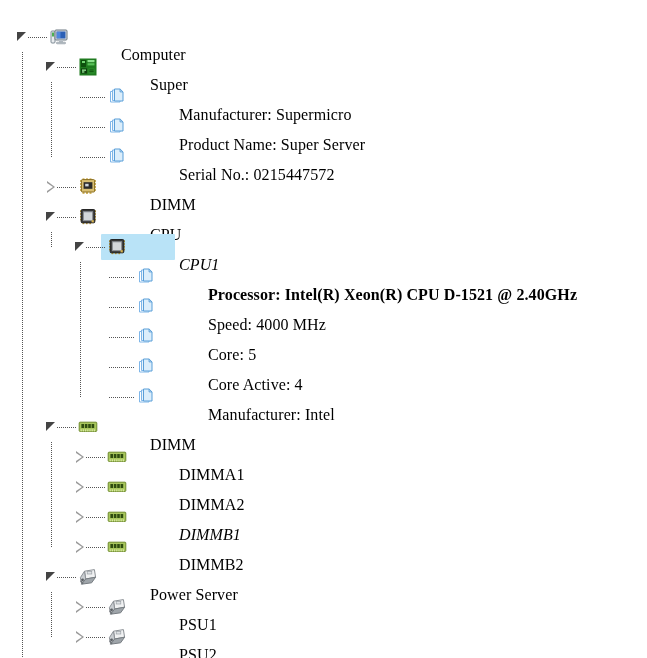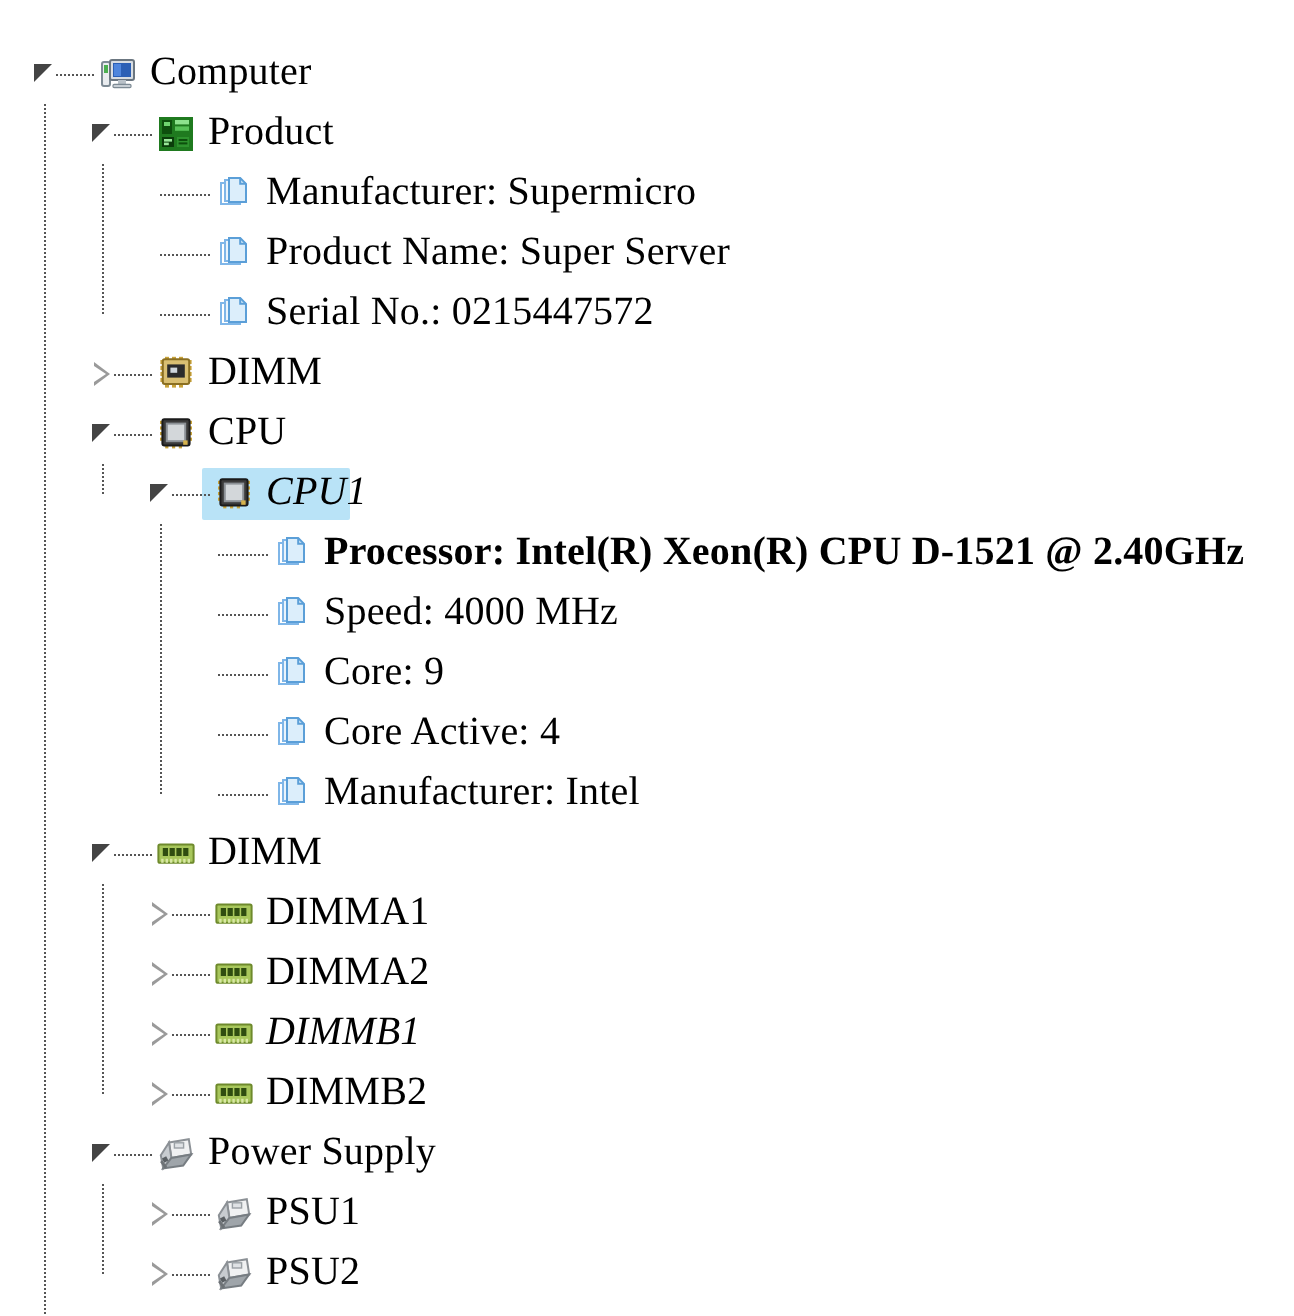--- a/index.html
+++ b/index.html
@@ -85,24 +85,25 @@
 
   .icon {
     position: absolute;
     top: 5px;
     width: 20px; height: 20px;
   }
   .icon svg { display: block; }
 
   .label {
     position: absolute;
-    top: 2px;
-    font-size: 20px;
+    top: 21px;
+    font-size: 16px;
     line-height: 24px;
     letter-spacing: 0.1px;
+    margin-left: 46px;
   }
 
   .sel {
     position: absolute;
     top: 2px;
     height: 26px;
     background: #b9e3f7;
     border-radius: 1px;
   }
 </style>
@@ -143,21 +144,21 @@
           <rect x="9.5" y="3" width="7" height="2.2" fill="#8de28d"></rect>
           <rect x="9.5" y="6.2" width="7" height="2.2" fill="#58c258"></rect>
           <rect x="3" y="11.5" width="6" height="5" fill="#0b3d0b"></rect>
           <rect x="4" y="12.5" width="4" height="1.3" fill="#9ae89a"></rect>
           <rect x="4" y="14.3" width="2.4" height="1.3" fill="#9ae89a"></rect>
           <rect x="10.5" y="11.5" width="6" height="5" fill="#2e932e"></rect>
           <rect x="11.3" y="12.5" width="4.4" height="1" fill="#0d4f0d"></rect>
           <rect x="11.3" y="14.2" width="4.4" height="1" fill="#0d4f0d"></rect>
         </svg>
       </span>
-      <span class="label" style="left: 104px;">Product</span>
+      <span class="label" style="left: 104px;">Super</span>
     </div>
     <div class="row" style="top: 82px;">
       <div class="hline" style="left: 80px; width: 25px;"></div>
       <span class="icon" style="left: 107px;">
         <svg width="20" height="20" viewBox="0 0 20 20">
           <path d="M3.5 4.5 h7 l2.5 2.5 v8 h-9.5 z" fill="#ffffff" stroke="#7fb6e8" stroke-width="1"></path>
           <path d="M5.5 3 h7 l2.5 2.5 v8 h-9.5 z" fill="#eaf4fc" stroke="#7fb6e8" stroke-width="1"></path>
           <path d="M7.5 2 h5.6 l2.9 2.9 v9.1 h-8.5 z" fill="#dceefb" stroke="#5b9fd8" stroke-width="1"></path>
           <path d="M13.1 2 v2.9 h2.9" fill="none" stroke="#5b9fd8" stroke-width="1"></path>
         </svg>
@@ -294,21 +295,21 @@
     <div class="row" style="top: 322px;">
       <div class="hline" style="left: 109px; width: 25px;"></div>
       <span class="icon" style="left: 136px;">
         <svg width="20" height="20" viewBox="0 0 20 20">
           <path d="M3.5 4.5 h7 l2.5 2.5 v8 h-9.5 z" fill="#ffffff" stroke="#7fb6e8" stroke-width="1"></path>
           <path d="M5.5 3 h7 l2.5 2.5 v8 h-9.5 z" fill="#eaf4fc" stroke="#7fb6e8" stroke-width="1"></path>
           <path d="M7.5 2 h5.6 l2.9 2.9 v9.1 h-8.5 z" fill="#dceefb" stroke="#5b9fd8" stroke-width="1"></path>
           <path d="M13.1 2 v2.9 h2.9" fill="none" stroke="#5b9fd8" stroke-width="1"></path>
         </svg>
       </span>
-      <span class="label" style="left: 162px;">Core: 9</span>
+      <span class="label" style="left: 162px;">Core: 5</span>
     </div>
     <div class="row" style="top: 352px;">
       <div class="hline" style="left: 109px; width: 25px;"></div>
       <span class="icon" style="left: 136px;">
         <svg width="20" height="20" viewBox="0 0 20 20">
           <path d="M3.5 4.5 h7 l2.5 2.5 v8 h-9.5 z" fill="#ffffff" stroke="#7fb6e8" stroke-width="1"></path>
           <path d="M5.5 3 h7 l2.5 2.5 v8 h-9.5 z" fill="#eaf4fc" stroke="#7fb6e8" stroke-width="1"></path>
           <path d="M7.5 2 h5.6 l2.9 2.9 v9.1 h-8.5 z" fill="#dceefb" stroke="#5b9fd8" stroke-width="1"></path>
           <path d="M13.1 2 v2.9 h2.9" fill="none" stroke="#5b9fd8" stroke-width="1"></path>
         </svg>
@@ -458,21 +459,21 @@
       <span class="icon" style="left: 78px;">
         <svg width="20" height="20" viewBox="0 0 20 20">
           <path d="M6.5 4.2 L16.4 2.6 L17.6 10.2 L7.7 12 Z" fill="#f0f1f2" stroke="#8c9196" stroke-width="1"></path>
           <path d="M2.4 10.6 L6.5 4.2 L7.7 12 L3.6 17.2 Z" fill="#c8ccd0" stroke="#8c9196" stroke-width="1"></path>
           <path d="M3.6 17.2 L7.7 12 L17.6 10.2 L13.6 15.8 Z" fill="#9fa5aa" stroke="#777d82" stroke-width="1"></path>
           <rect x="3.4" y="11.6" width="2.4" height="2.4" transform="rotate(-28 4.6 12.8)" fill="#5a5f63"></rect>
           <path d="M2.6 13.6 L5 16.8" stroke="#6d7276" stroke-width="1.4"></path>
           <rect x="9.2" y="4.4" width="4.6" height="2.6" fill="#dfe2e5" stroke="#9aa0a5" stroke-width="0.7"></rect>
         </svg>
       </span>
-      <span class="label" style="left: 104px;">Power Supply</span>
+      <span class="label" style="left: 104px;">Power Server</span>
     </div>
     <div class="row" style="top: 592px;">
       <div class="hline" style="left: 86px; width: 19px;"></div>
       <div class="exp closed" style="left: 75px;"></div>
       <span class="icon" style="left: 107px;">
         <svg width="20" height="20" viewBox="0 0 20 20">
           <path d="M6.5 4.2 L16.4 2.6 L17.6 10.2 L7.7 12 Z" fill="#f0f1f2" stroke="#8c9196" stroke-width="1"></path>
           <path d="M2.4 10.6 L6.5 4.2 L7.7 12 L3.6 17.2 Z" fill="#c8ccd0" stroke="#8c9196" stroke-width="1"></path>
           <path d="M3.6 17.2 L7.7 12 L17.6 10.2 L13.6 15.8 Z" fill="#9fa5aa" stroke="#777d82" stroke-width="1"></path>
           <rect x="3.4" y="11.6" width="2.4" height="2.4" transform="rotate(-28 4.6 12.8)" fill="#5a5f63"></rect>

